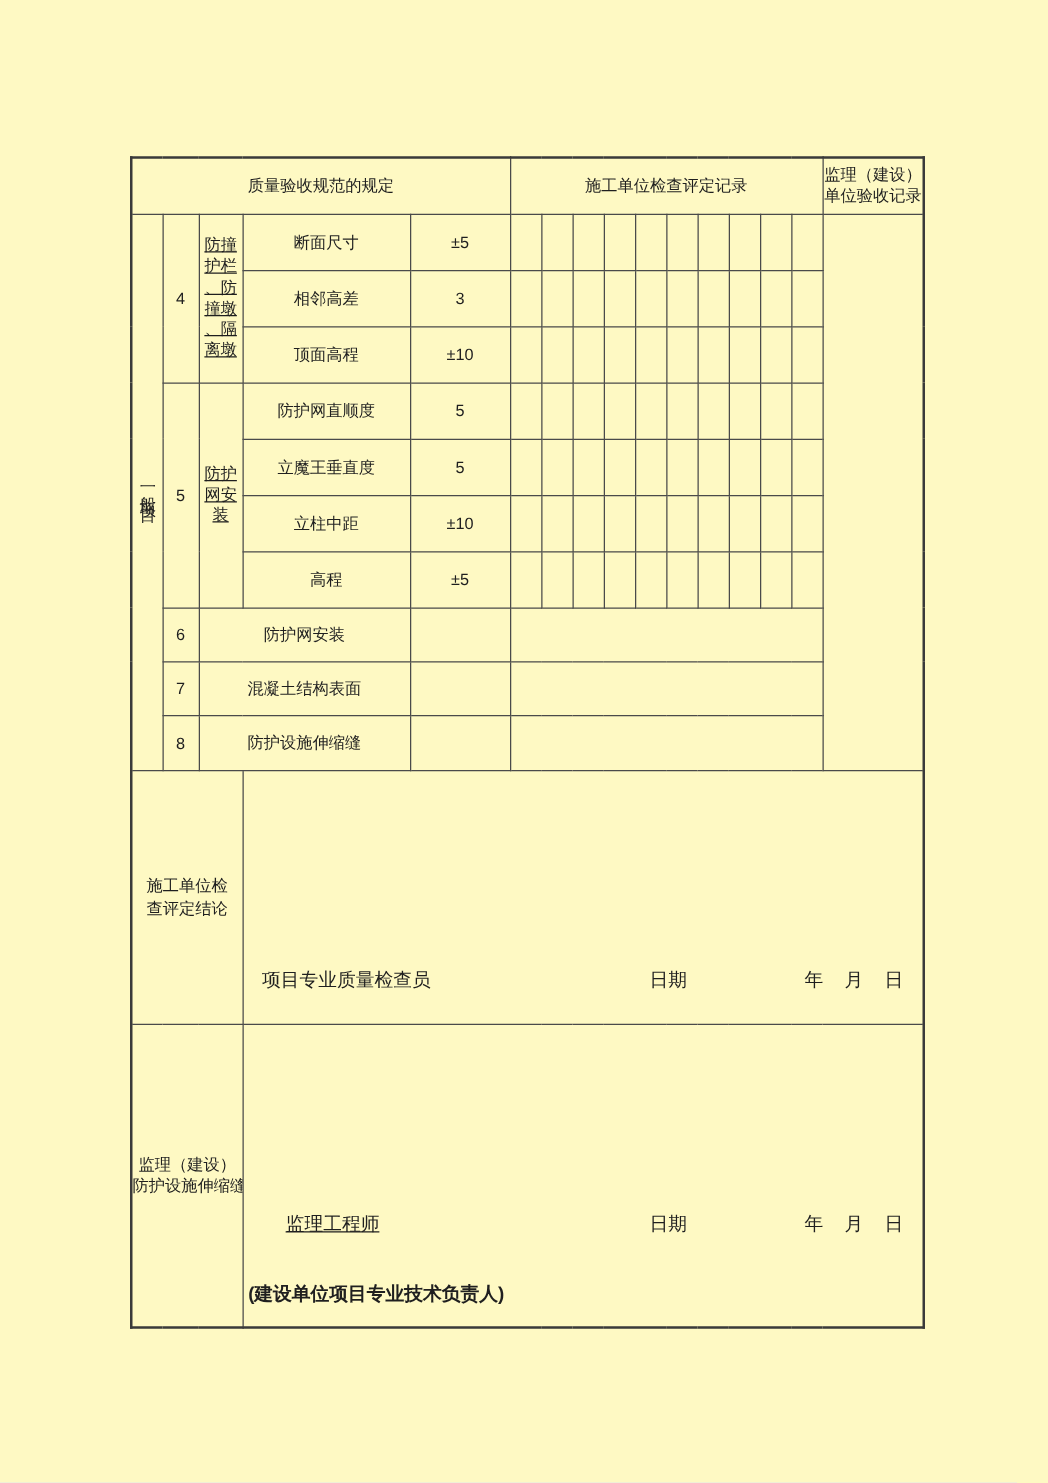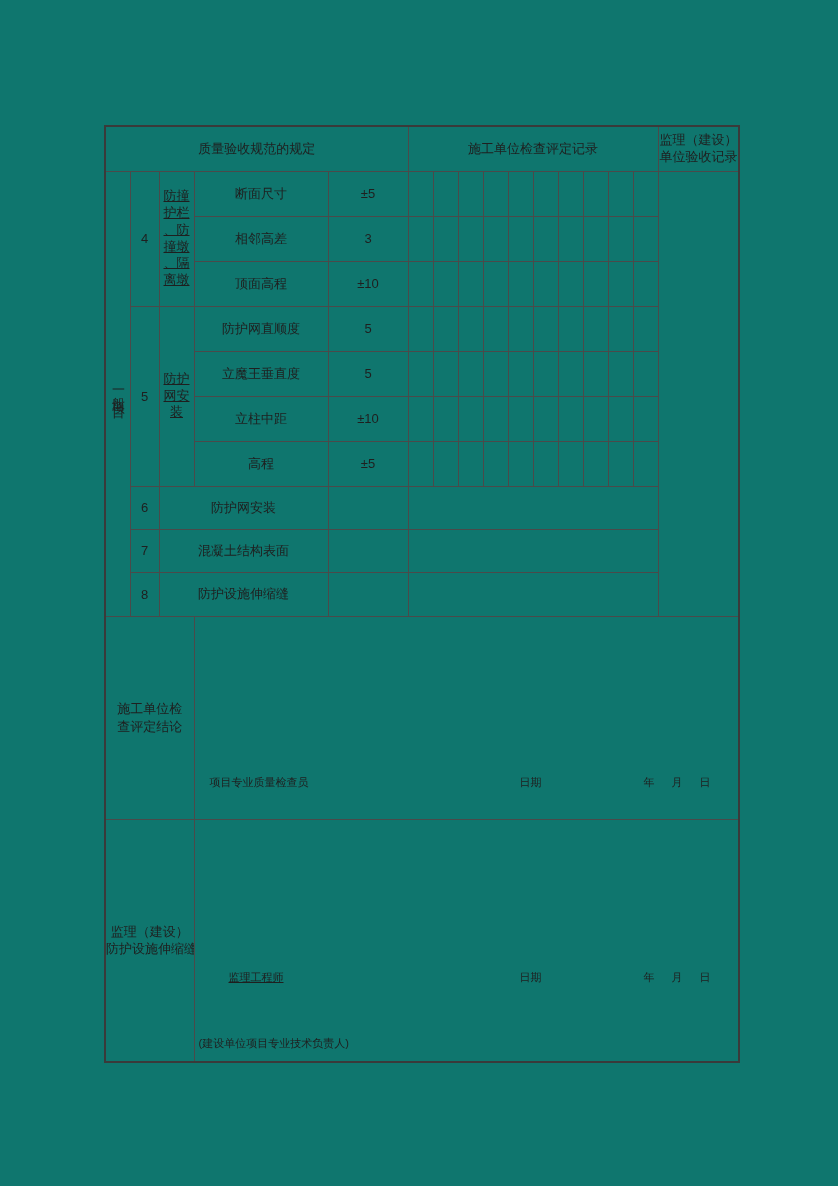--- a/index.html
+++ b/index.html
@@ -1,20 +1,20 @@
 <!DOCTYPE html>
 <html><head>
 <meta charset="utf-8">
 <style>
   * { margin: 0; padding: 0; box-sizing: border-box; }
   html, body { background: #e8e8e8; }
   .page {
     position: relative;
     width: 838px; height: 1186px;
-    background: #0f766e;
+    background: #fef9c3;
     font-family: "Liberation Sans", "DejaVu Sans", sans-serif;
     color: #1f1f1f;
     overflow: hidden;
   }
   table.form {
     position: absolute;
     left: 104px; top: 125px;
     border-collapse: collapse;
     table-layout: fixed;
     width: 634px;
@@ -50,21 +50,21 @@
     word-break: break-all;
     line-break: anywhere;
     text-align: center;
     line-height: 1.3;
     font-size: 13px;
     text-decoration: underline;
   }
   td.seclabel { font-size: 13px; line-height: 1.35; margin-top: 29px; }
   td.seclabel .line { display: block; white-space: nowrap; }
   td.seccontent { position: relative; text-align: left; }
-  .sig-abs { position: absolute; font-size: 11px; white-space: nowrap; }
+  .sig-abs { position: absolute; font-size: 15px; white-space: nowrap; }
   .ymd-group { display: flex; gap: 17px; }
 </style>
 </head>
 <body>
 
 <div class="page">
   <table class="form">
     <colgroup>
       <col style="width:25px">
         <col style="width:29px">
@@ -254,18 +254,18 @@
           <span class="line">防护设施伸缩缝</span>
         </td>
         <td colspan="13" class="seccontent">
           <span class="sig-abs" style="left:34px; top:150px;text-decoration:underline;">监理工程师</span>
           <span class="sig-abs" style="left:325px; top:150px;">日期</span>
           <span class="sig-abs ymd-group" style="left:449px; top:150px;">
             <span>年</span>
             <span>月</span>
             <span>日</span>
           </span>
-          <span class="sig-abs" style="left:4px; top:216px;">(建设单位项目专业技术负责人)</span>
+          <span class="sig-abs" style="left:4px; top:206px;font-weight:bold;">(建设单位项目专业技术负责人)</span>
         </td>
       </tr>
     </tbody>
   </table>
 </div>
 
 </body></html>

